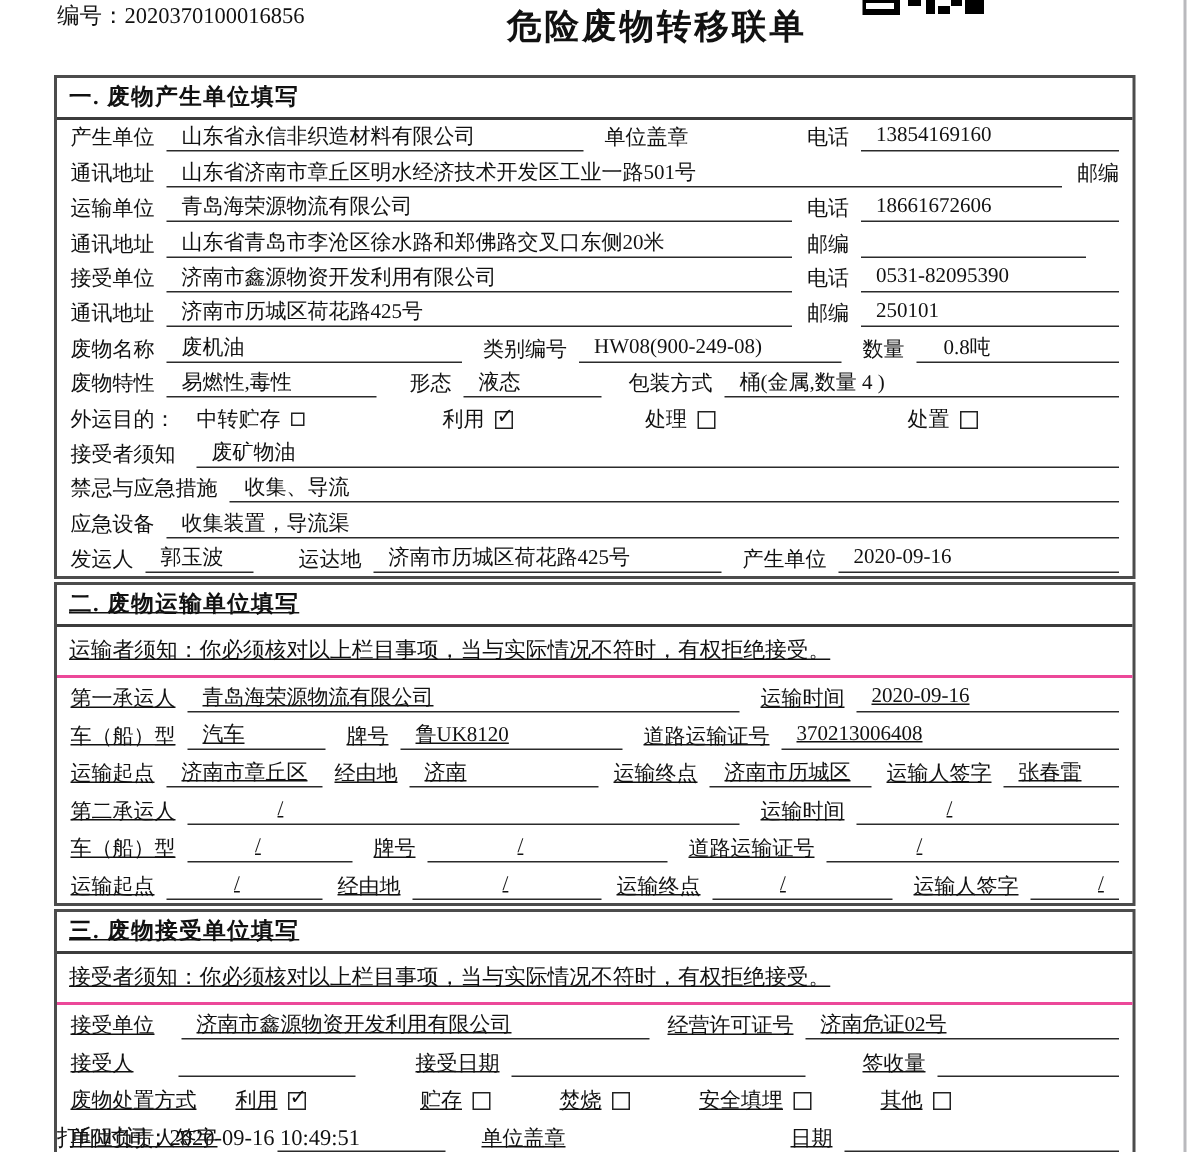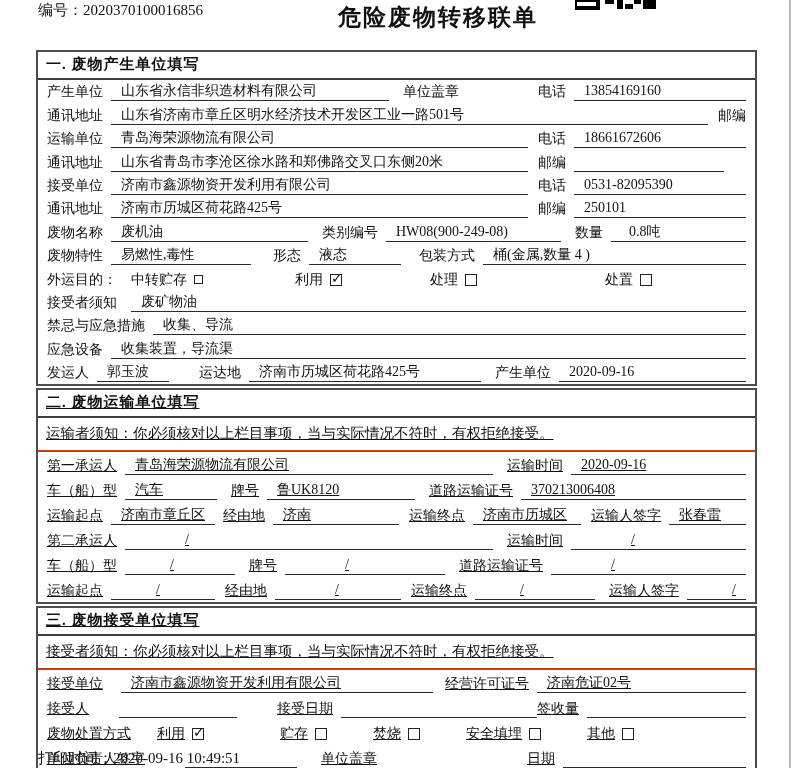--- a/index.html
+++ b/index.html
@@ -13,21 +13,21 @@
   .serial { position:absolute; left:38px; top:1px; font-size:15px; white-space:nowrap; }
   .doc-title { position:absolute; top:2px; left:calc(50% + 40px); transform:translateX(-50%);
                font-size:23px; font-weight:bold; letter-spacing:2px; white-space:nowrap; }
 
   
   .form { position:absolute; left:36px; top:50px; width:721px; }
   .section { border:2px solid #4c4c4c; background:#fff; }
   .section + .section { margin-top:2px;text-decoration:underline; }
   .sec-head { font-weight:bold; font-size:15px; padding:3px 8px 4px 8px;
               border-bottom:2px solid #3c3c3c; letter-spacing:1px; }
-  .notice-row { font-size:14.5px; padding:6px 8px 7px 8px; border-bottom:2px solid #c2410c; }
+  .notice-row { font-size:14.5px; padding:6px 8px 7px 8px; border-bottom:2px solid #ec4899; }
 
   .row { display:flex; align-items:flex-end; height:23.4px; padding:0 9px 2px 9px;
          font-size:14px; white-space:nowrap; overflow:hidden; }
   .row.tall { height:25px; }
   .lbl { flex:none; }
   .val { border-bottom:1.4px solid #2b2b2b; padding:0 4px 0 10px; margin-left:8px;
          min-height:18px; flex:none; }
   .fill { flex:1 1 auto; }
   .mla { margin-left:auto; }
 
@@ -238,21 +238,21 @@
         <span class="val" style="width:312px;margin-left:18px">济南市鑫源物资开发利用有限公司</span>
         <span class="lbl" style="margin-left:12px">经营许可证号</span>
         <span class="val fill">济南危证02号</span>
       </div>
 
       <div class="row tall">
         <span class="lbl">接受人</span>
         <span class="val" style="width:118px;margin-left:30px"></span>
         <span class="lbl" style="margin-left:40px">接受日期</span>
         <span class="val" style="width:196px"></span>
-        <span class="lbl" style="">签收量</span>
+        <span class="lbl" style="margin-left:38px">签收量</span>
         <span class="val fill"></span>
       </div>
 
       <div class="row tall">
         <span class="lbl">废物处置方式</span>
         <span class="cb-item" style="margin-left:26px">
           <span>利用</span>
           <span class="cb checked"></span>
         </span>
         <span class="cb-item" style="margin-left:76px">

